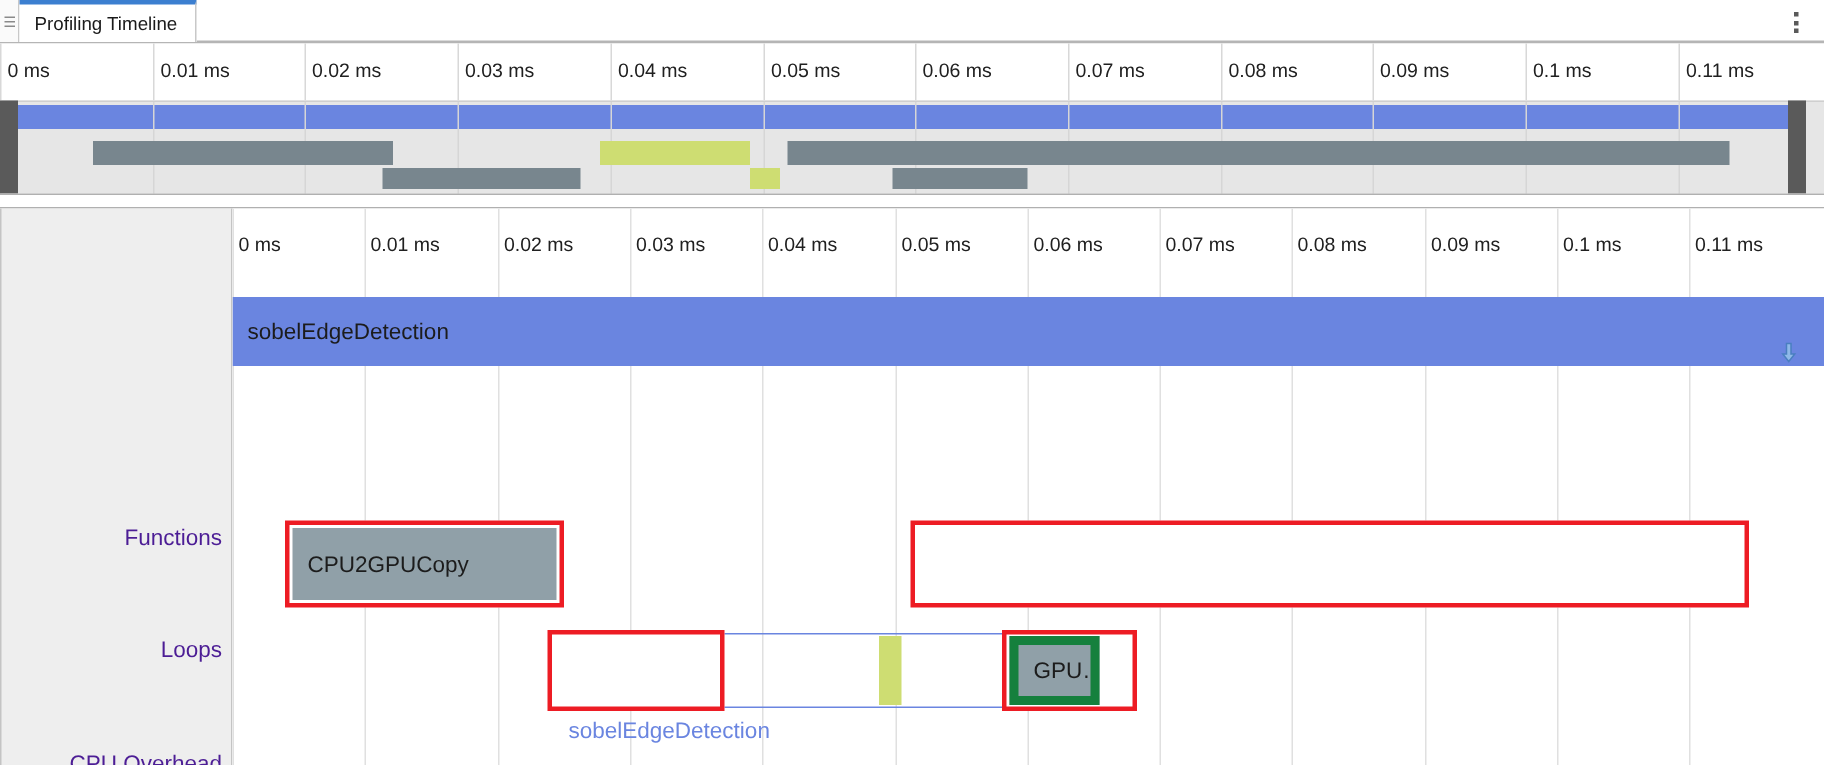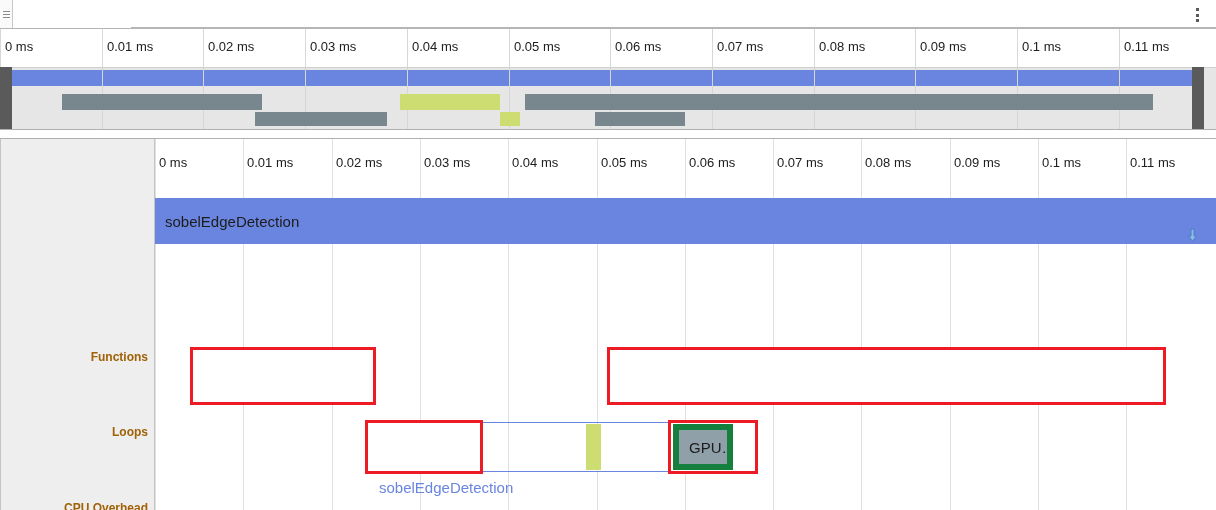--- a/index.html
+++ b/index.html
@@ -99,21 +99,21 @@
     border-top: 1px solid #b0b0b0;
   }
   .sidebar {
     position: absolute; left: 0; top: 0; width: 155px; height: 372px;
     background: #eeeeee;
     border-right: 1px solid #c4c4c4;
     border-left: 1px solid #c4c4c4;
   }
   .row-label {
     position: absolute; right: 6px;
-    font-size: 12px; font-weight: bold; color: #a16207;
+    font-size: 15px; font-weight: normal; color: #4c1d95;
     white-space: nowrap;
   }
 
   .canvas {
     position: absolute; left: 155px; top: 0; width: 1061px; height: 372px;
     background: #ffffff;
     overflow: hidden;
   }
   .grid-line {
     position: absolute; top: 0; height: 372px; width: 1px;
@@ -164,20 +164,23 @@
 
 <div class="tabbar">
   <div class="tab-gutter">
     <span class="gutter-icon">
       <i></i>
         <i></i>
         <i></i>
     </span>
   </div>
   <div class="tab-filler"></div>
+  <div class="tab">
+    <span class="tab-label">Profiling Timeline</span>
+  </div>
   <div class="kebab">
     <i></i>
       <i></i>
       <i></i>
   </div>
 </div>
 
 <div class="ov-ruler" id="ovRuler">
     <div class="tick" style="left: 0px;">
       <span>0 ms</span>
@@ -283,20 +286,23 @@
       </div>
 
     <div class="bar bar-blue" style="left:0px; top:59px; width:1061px; height:46px;">
       <span class="bar-text">sobelEdgeDetection</span>
     </div>
     <svg class="cursor-arrow" style="left:1032px; top:88px;" viewBox="0 0 14 16">
       <path d="M4 2 L4 9 L1.5 9 L5.5 14 L9.5 9 L7 9 L7 2 Z" fill="#8fb9e8" stroke="#4a7fc0" stroke-width="1"></path>
     </svg>
 
     <div class="sel-ring" style="left:35px; top:208px; width:186px; height:58px;"></div>
+    <div class="bar bar-gray" style="left:40px; top:213px; width:176px; height:48px;">
+      <span class="bar-text">CPU2GPUCopy</span>
+    </div>
 
 
     <div class="sel-ring" style="left:452px; top:208px; width:559px; height:58px;"></div>
 
     <div class="gpu-group" style="left:212px; top:283px; width:390px; height:50px;"></div>
 
     <div class="bar bar-olive" style="left:431px; top:285px; width:15px; height:46px;"></div>
 
     <div class="sel-ring" style="left:210px; top:281px; width:118px; height:54px;"></div>
 

